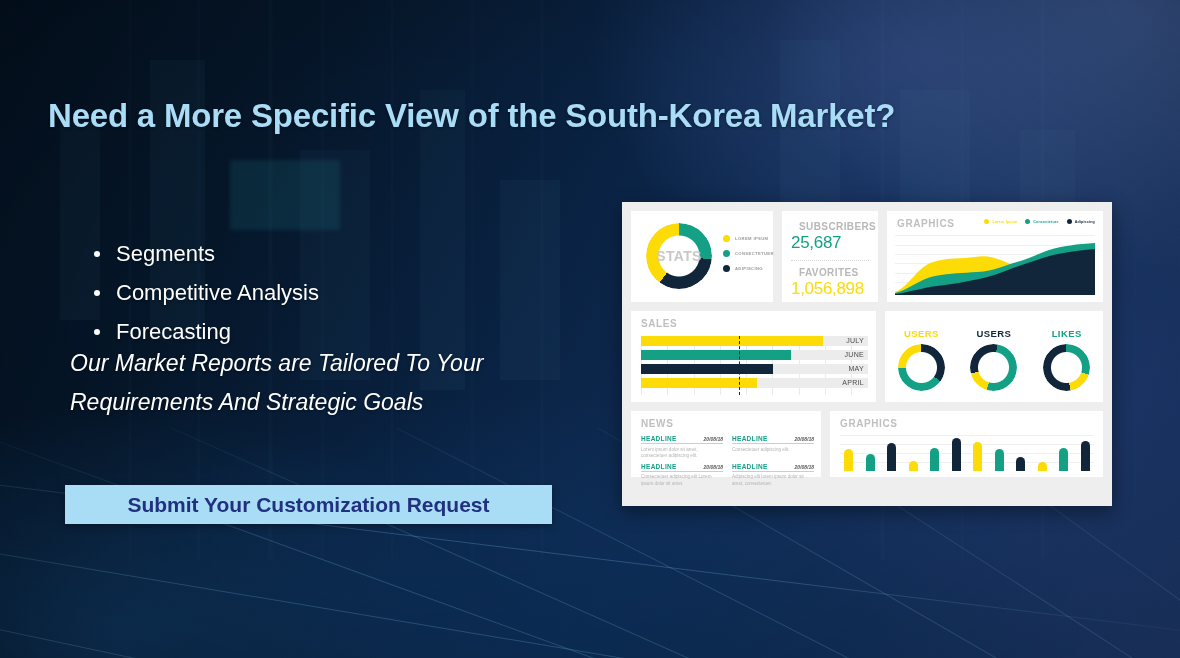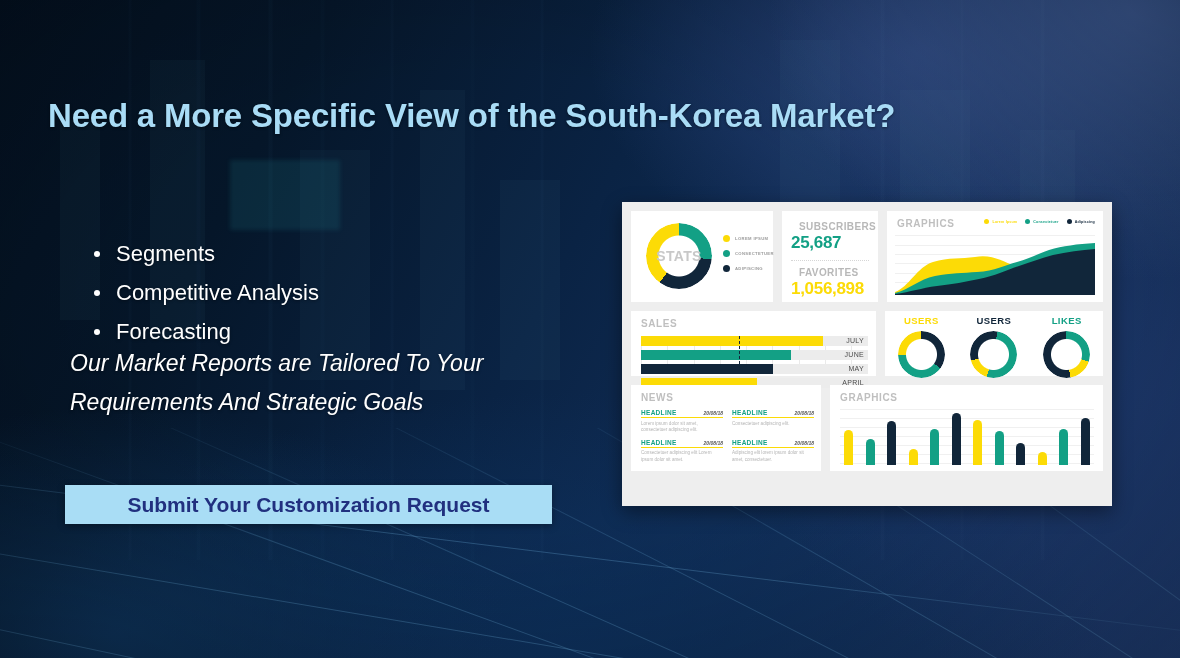--- a/index.html
+++ b/index.html
@@ -95,22 +95,22 @@
 
   
   .dash {
     position:absolute; left:622px; top:202px;
     width:490px; height:304px;
     background:#eeeeee; padding:9px 9px;
     box-shadow:0 6px 18px rgba(0,0,0,0.42);
   }
   .dash-row { display:flex; gap:9px; }
   .r1 { height:91px; }
-  .r2 { height:65px; margin-top:9px; }
-  .r3 { height:86px; margin-top:9px; }
+  .r2 { height:91px; margin-top:9px; }
+  .r3 { height:66px; margin-top:9px; }
   .card { background:#ffffff; position:relative; }
   .card-title {
     position:absolute; left:10px; top:7px;
     color:#bfbfbf; font-size:10px; font-weight:bold; letter-spacing:0.6px;
   }
 
   
   .c-stats { width:142px; }
   .donut-main {
     position:absolute; left:15px; top:12px; width:66px; height:66px;
@@ -128,21 +128,21 @@
     font-size:14px; font-weight:bold; color:#c8c8c8; letter-spacing:0.3px;
   }
   .legend { position:absolute; left:92px; top:24px; }
   .legend-row { display:flex; align-items:center; margin-bottom:8px; }
   .legend-dot { width:7px; height:7px; border-radius:50%; margin-right:5px; flex:none; }
   .legend-txt { font-size:4.2px; color:#9a9a9a; letter-spacing:0.35px; font-weight:bold; }
 
   
   .c-counts { width:96px; padding:10px 9px; }
   .count-lbl { font-size:10px; font-weight:bold; color:#b8b8b8; letter-spacing:0.4px;margin-left:8px; }
-  .count-val { font-size:17px; font-weight:bold; letter-spacing:-0.3px; margin-top:1px; }
+  .count-val { font-size:17px; font-weight:normal; letter-spacing:-0.3px; margin-top:1px; }
   .count-val.teal { color:#13a085; }
   .count-val.yellow { color:#fcdb06; }
   .dots { border-top:1.5px dotted #d6d6d6; margin:7px 0 6px; }
 
   
   .c-area { flex:1; }
   .area-legend { position:absolute; right:8px; top:8px; display:flex; gap:8px; }
   .al { display:flex; align-items:center; }
   .al i { width:5px; height:5px; border-radius:50%; margin-right:3px; display:block; }
   .al span { font-size:3.6px; letter-spacing:0.2px; font-weight:bold; }

